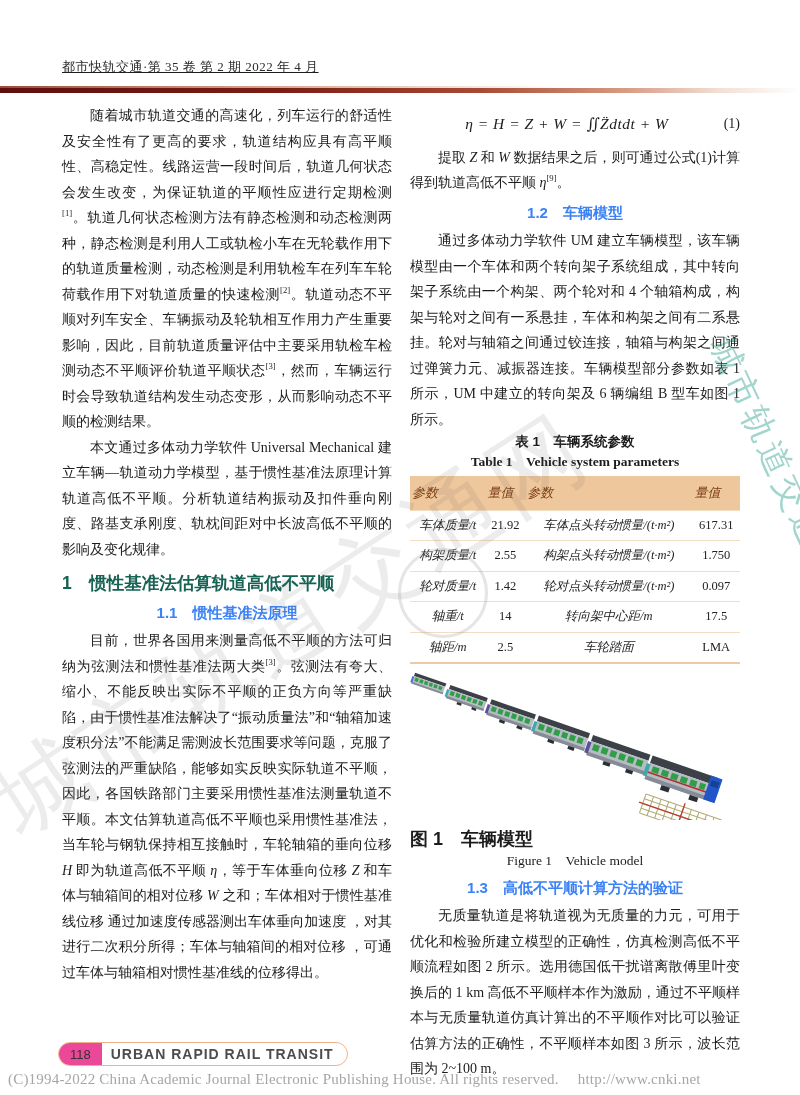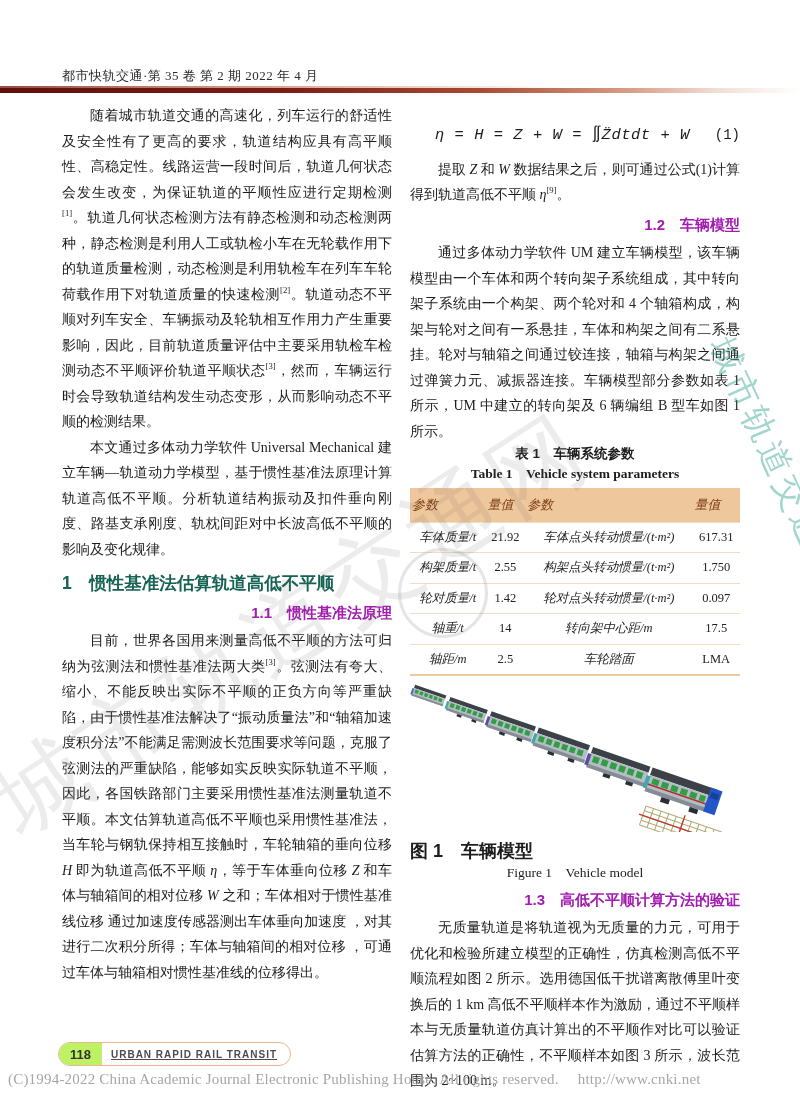--- a/index.html
+++ b/index.html
@@ -3,21 +3,21 @@
 <meta charset="utf-8">
 <style>
   * { margin:0; padding:0; box-sizing:border-box; }
   html,body { background:#ffffff; }
   body {
     width:800px; height:1095px; position:relative; overflow:hidden;
     font-family:"Liberation Serif","DejaVu Serif",serif;
     color:#1c1c1c;
   }
   
-  .header { position:absolute; top:67px; left:62px; right:40px; }
+  .header { position:absolute; top:58px; left:62px; right:40px;text-decoration:underline; }
   .journal-line { font-size:13px; color:#2b2b2b; letter-spacing:0.5px; }
   .header-rule {
     position:absolute; top:88px; left:0; width:800px; height:5px;
     background:linear-gradient(to right,#5e0f0d 0%,#7c1d15 35%,#a84a33 60%,#d79a82 78%,#f2e0d6 90%,#ffffff 100%);
   }
   .header-rule::before{
     content:""; position:absolute; top:-2px; left:0; width:70%; height:2px;
     background:linear-gradient(to right,#9c4a3a,#d8a793,transparent);
   }
   
@@ -27,25 +27,25 @@
   sup { font-size:0.62em; line-height:0; }
   i { font-family:"Liberation Serif","DejaVu Serif",serif; }
   
   .h1 {
     font-family:"Liberation Sans","DejaVu Sans",sans-serif;
     font-size:17.5px; font-weight:bold; color:#166253; line-height:1.4;
     margin:9px 0 4px 0; text-align:left;
   }
   .h2 {
     font-family:"Liberation Sans","DejaVu Sans",sans-serif;
-    font-size:15px; font-weight:bold; color:#a21caf; line-height:1.5;
-    margin:6px 0 4px 0; text-align:right;
-  }
-  
-  .formula-row { display:flex; align-items:center; margin:20px 0 8px 0; text-indent:0;font-family:Liberation Mono, monospace; }
+    font-size:15px; font-weight:bold; color:#3b82f6; line-height:1.5;
+    margin:6px 0 4px 0; text-align:center;
+  }
+  
+  .formula-row { display:flex; align-items:center; margin:8px 0 8px 0; text-indent:0; }
   .formula { flex:1; text-align:center; font-style:italic; font-size:15.5px; letter-spacing:0.5px; }
   .eq-no { font-style:normal; font-size:14px; }
   
   .tbl-caption { text-align:center; font-weight:bold; font-size:13.5px; line-height:20px;
                  font-family:"Liberation Sans","DejaVu Sans",sans-serif; text-indent:0;}
   .tbl-caption-en { text-align:center; font-weight:bold; font-size:13.5px; line-height:20px;
                  font-family:"Liberation Serif","DejaVu Serif",serif; text-indent:0; margin-bottom:4px;}
   table.params { width:100%; border-collapse:collapse; font-size:12.5px; font-style:italic;
                  border-bottom:2px solid #eccaa2; margin-bottom:6px;}
   table.params th {
@@ -57,27 +57,27 @@
   .figure { margin:2px 0 0 0; text-indent:0; }
   .fig-caption { text-align:left; font-weight:bold; font-size:18px; line-height:21px;
                  font-family:"Liberation Sans","DejaVu Sans",sans-serif; text-indent:0;}
   .fig-caption-en { text-align:center; font-size:13.5px; line-height:21px; font-weight:normal;
                  font-family:"Liberation Serif","DejaVu Serif",serif; text-indent:0; }
   .badge-wrap{
     position:absolute; left:58px; top:1042px; height:24px; display:flex; align-items:stretch;
     border:1.5px solid #f0b28c; border-radius:13px; overflow:hidden; background:#fff;
   }
   .badge-num{
-    background:#bef264; color:#333; font-weight:bold; font-size:13px;
+    background:#ec4899; color:#333; font-weight:normal; font-size:13px;
     display:flex; align-items:center; padding:0 11px;
     font-family:"Liberation Sans","DejaVu Sans",sans-serif;
   }
   .badge-text{
-    display:flex; align-items:center; padding:0 13px 0 9px; font-size:10px; color:#4c4c4c;
-    letter-spacing:1px; font-family:"Liberation Sans","DejaVu Sans",sans-serif; font-weight:bold;text-decoration:underline;
+    display:flex; align-items:center; padding:0 13px 0 9px; font-size:14px; color:#4c4c4c;
+    letter-spacing:1px; font-family:"Liberation Sans","DejaVu Sans",sans-serif; font-weight:bold;
   }
   .copyright {
     position:absolute; left:8px; top:1070px; width:790px;
     color:#a6a6a6; font-size:15px; letter-spacing:0.2px;
   }
   
   .wm { position:absolute; pointer-events:none; white-space:nowrap; z-index:6;
         font-family:"Liberation Sans","DejaVu Sans",sans-serif; }
   .wm-gray {
     left:-30px; top:760px; font-size:92px; color:rgba(110,110,110,0.13);

